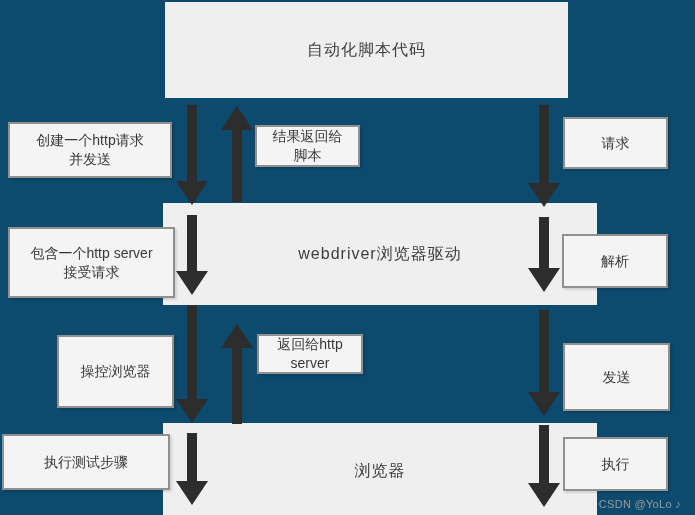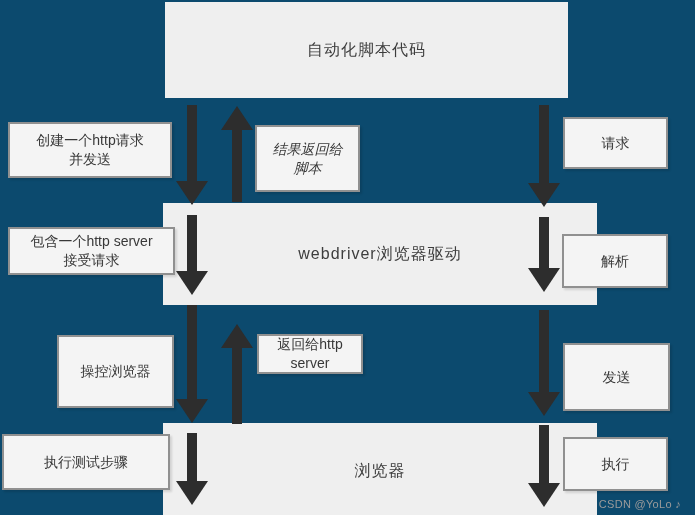--- a/index.html
+++ b/index.html
@@ -36,24 +36,24 @@
     box-shadow:2px 2px 2px rgba(0,0,0,0.12);
     z-index:3;
     display:flex;flex-direction:column;justify-content:center;
     text-align:center;
     color:#383838;
     font-size:14px;
     line-height:1.35;
     box-sizing:border-box;
   }
   #sb-l1{left:8px;top:122px;width:164px;height:56px;}
-  #sb-l2{left:8px;top:227px;width:167px;height:48px;}
+  #sb-l2{left:8px;top:227px;width:167px;height:71px;}
   #sb-l3{left:57px;top:335px;width:117px;height:73px;}
   #sb-l4{left:2px;top:434px;width:168px;height:56px;}
-  #sb-m1{left:255px;top:125px;width:105px;height:67px;font-style:italic;}
+  #sb-m1{left:255px;top:125px;width:105px;height:42px;}
   #sb-m3{left:257px;top:334px;width:106px;height:40px;}
   #sb-r1{left:563px;top:117px;width:105px;height:52px;}
   #sb-r2{left:562px;top:234px;width:106px;height:54px;}
   #sb-r3{left:563px;top:343px;width:107px;height:68px;}
   #sb-r4{left:563px;top:437px;width:105px;height:54px;}
 
   
   .arrow{
     position:absolute;
     width:32px;

